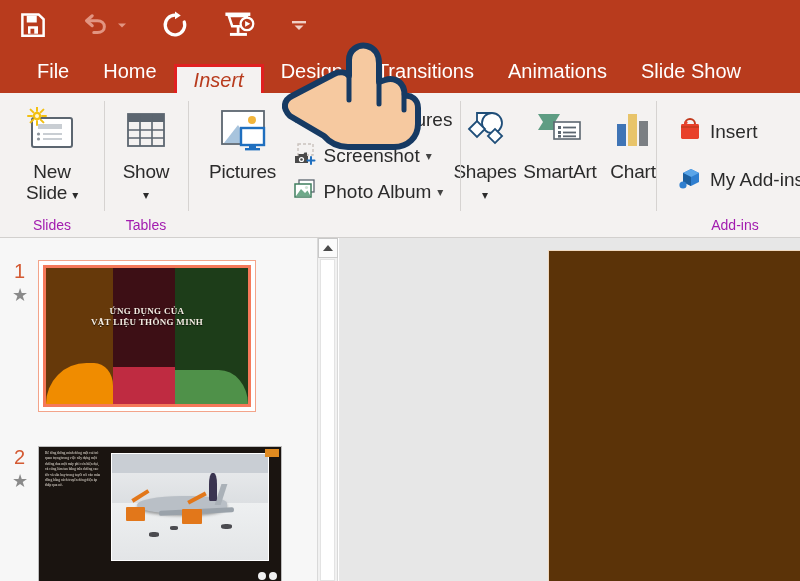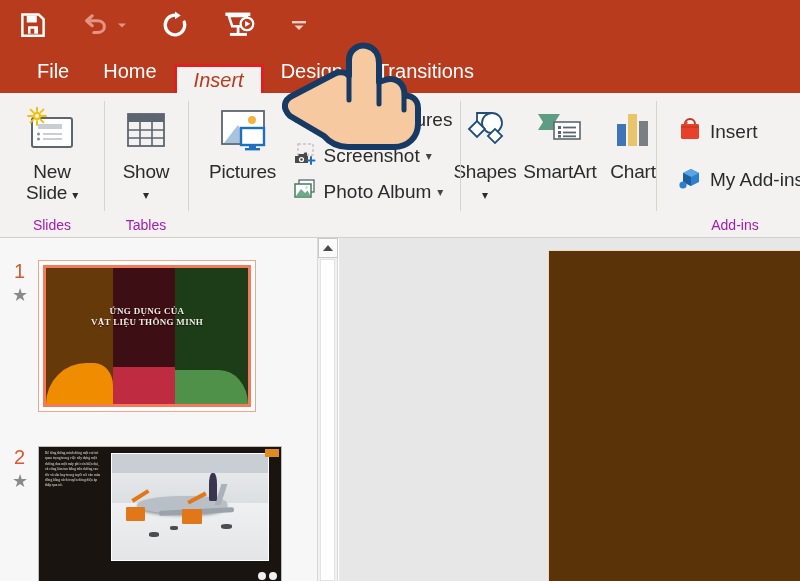--- a/index.html
+++ b/index.html
@@ -292,20 +292,22 @@
       </svg>
     </div>
   </div>
 
   <div class="tabbar">
     <div class="tab">File</div>
     <div class="tab">Home</div>
     <div class="tab tab-active">Insert</div>
     <div class="tab">Design</div>
     <div class="tab">Transitions</div>
+    <div class="tab">Animations</div>
+    <div class="tab">Slide Show</div>
   </div>
 
   <div class="ribbon">
 
     <div class="rgroup" style="width:104px">
       <div class="rgroup-body">
         <div class="bigbtn">
           <span class="bicon">
             <svg width="56" height="50" viewBox="0 0 56 50">
               <rect x="8" y="11" width="40" height="29" rx="2" fill="#fff" stroke="#5c6670" stroke-width="2"></rect>

